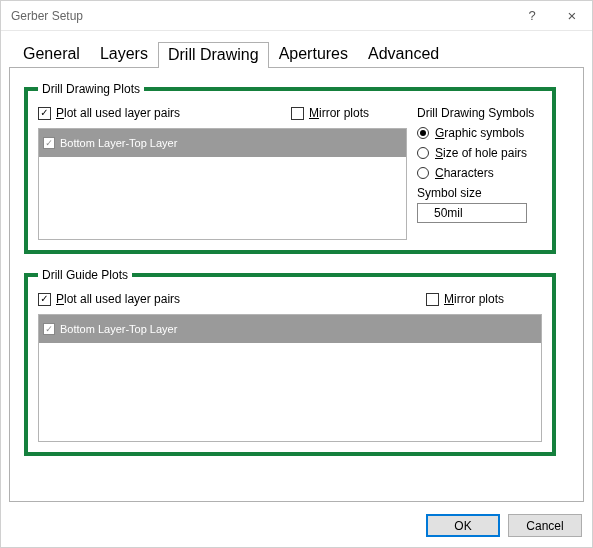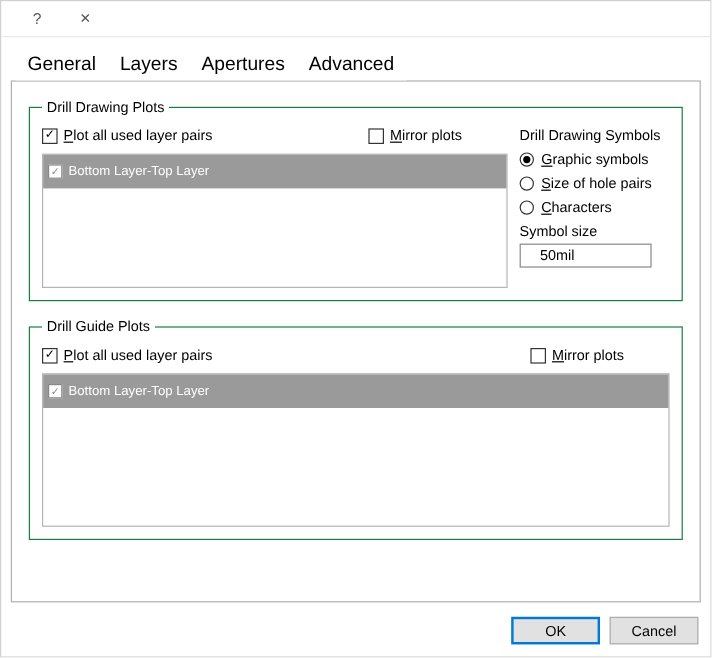--- a/index.html
+++ b/index.html
@@ -69,22 +69,22 @@
     top: 1px;
   }
   .tab-panel {
     border: 1px solid #b0b0b0;
     flex: 1;
     padding: 14px 14px 14px 14px;
     position: relative;
     top: 0px;
   }
   fieldset.group {
-    border: 1px solid #15803d;
-    margin: 0 0 14px 0;
+    border: 4px solid #15803d;
+    margin: 0 13px 14px 0;
     padding: 10px 10px 10px 10px;
     position: relative;
   }
   fieldset.group > legend {
     font-size: 12px;
     padding: 0 4px;
     color: #000;
   }
   .checkbox-line {
     display: flex;
@@ -200,29 +200,31 @@
     height: 23px;
     padding: 0;
   }
 </style>
 </head>
 <body>
 
 <div class="window">
 
   <div class="titlebar">
+    <span class="title">Gerber Setup</span>
     <span class="help">?</span>
     <span class="close">×</span>
   </div>
 
   <div class="content">
 
     <div class="tabs">
       <div class="tab"><span>General</span></div>
       <div class="tab"><span>Layers</span></div>
+      <div class="tab active"><span>Drill Drawing</span></div>
       <div class="tab"><span>Apertures</span></div>
       <div class="tab"><span>Advanced</span></div>
     </div>
 
     <div class="tab-panel">
 
       <fieldset class="group">
         <legend>Drill Drawing Plots</legend>
 
         <div class="group1-row">

